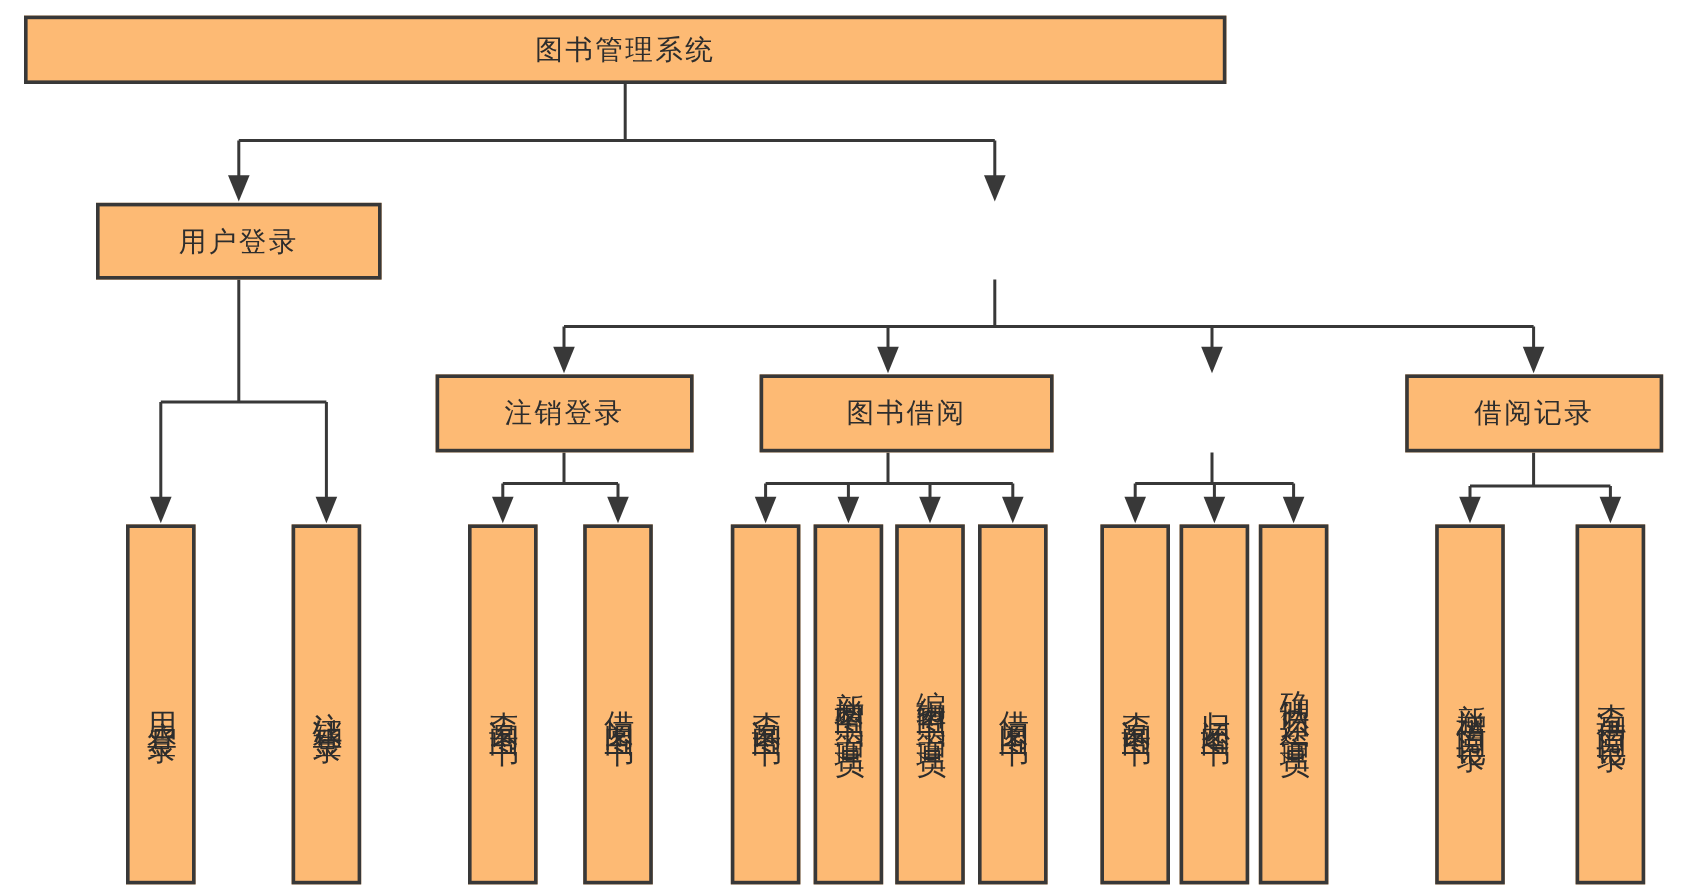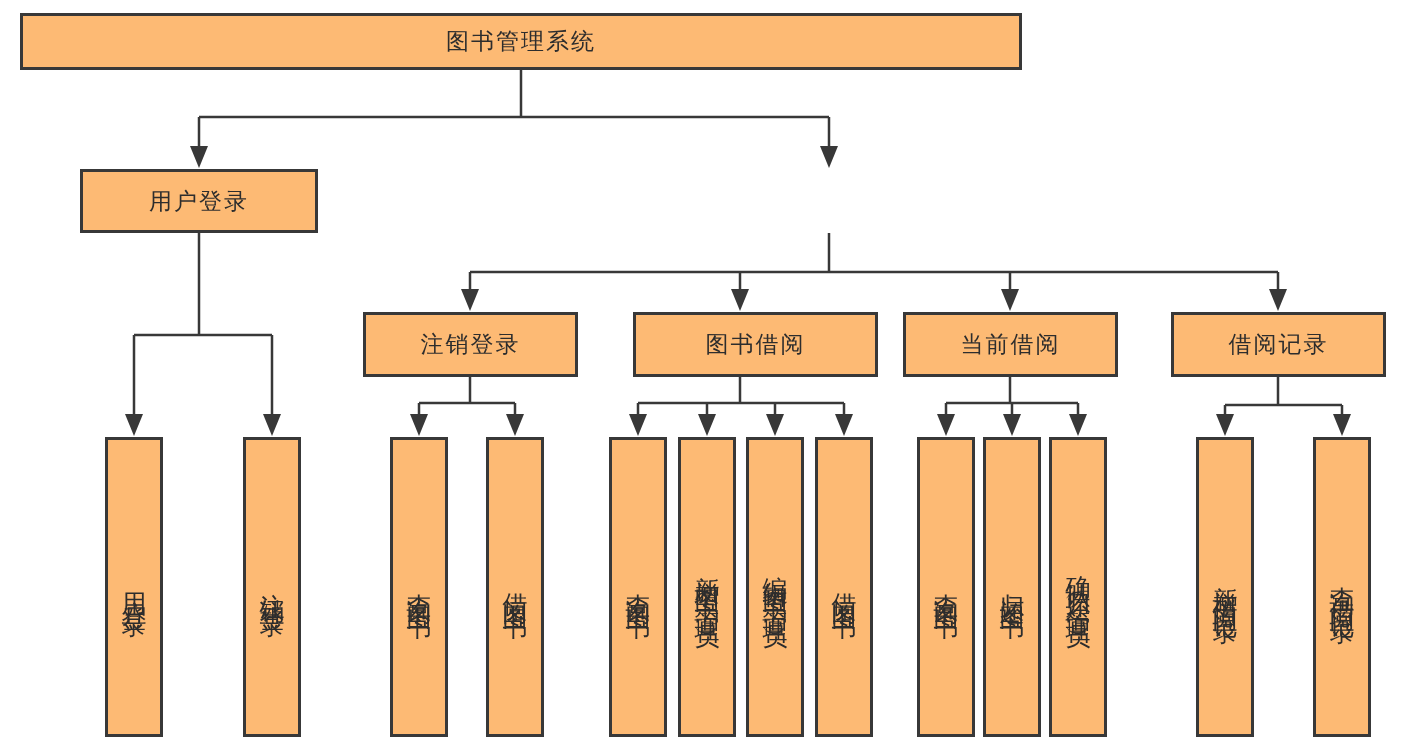--- a/index.html
+++ b/index.html
@@ -66,21 +66,20 @@
       <polygon class="head" points="1333,414 1351,414 1342,436"></polygon>
     </g>
   </svg>
 
   <div class="node hnode" style="left:20px;top:13px;width:1002px;height:57px;">图书管理系统</div>
 
   <div class="node hnode" style="left:80px;top:169px;width:238px;height:64px;">用户登录</div>
 
   <div class="node hnode" style="left:363px;top:312px;width:215px;height:65px;">注销登录</div>
   <div class="node hnode" style="left:633px;top:312px;width:245px;height:65px;">图书借阅</div>
-  <div class="node hnode" style="left:903px;top:312px;width:215px;height:65px;">当前借阅</div>
   <div class="node hnode" style="left:1171px;top:312px;width:215px;height:65px;">借阅记录</div>
 
   <div class="node vnode" style="left:105px;top:437px;width:58px;height:300px;">用户登录</div>
   <div class="node vnode" style="left:243px;top:437px;width:58px;height:300px;">注销登录</div>
 
   <div class="node vnode" style="left:390px;top:437px;width:58px;height:300px;">查询图书</div>
   <div class="node vnode" style="left:486px;top:437px;width:58px;height:300px;">借阅图书</div>
 
   <div class="node vnode" style="left:609px;top:437px;width:58px;height:300px;">查询图书</div>
   <div class="node vnode" style="left:678px;top:437px;width:58px;height:300px;">新增图书（管理员）</div>

